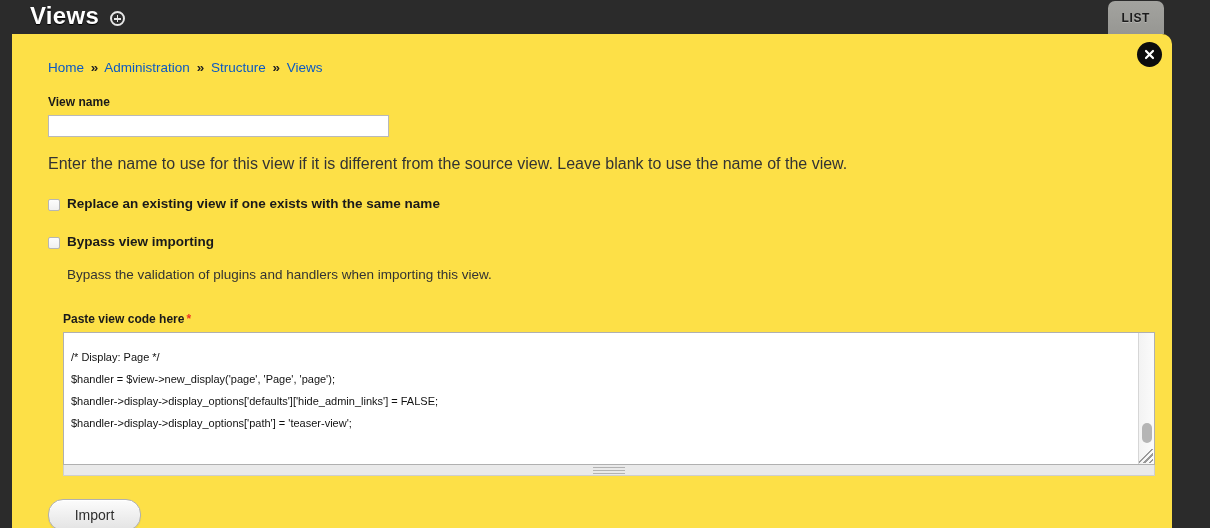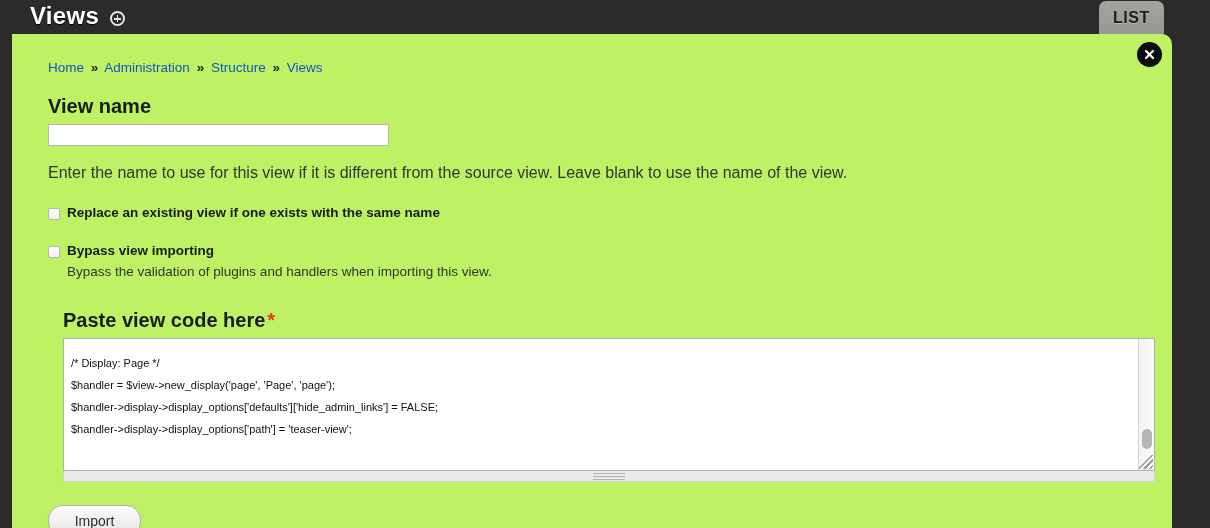--- a/index.html
+++ b/index.html
@@ -52,31 +52,31 @@
   #tabs {
     position: absolute; right: 46px; top: 1px;
     display: flex; gap: 4px; z-index: 6;
   }
   .tab {
     height: 33px;
     padding: 4px 14px;
     display: flex; align-items: center; justify-content: center;
     background: linear-gradient(#a3a39f, #979793);
     border-radius: 7px 7px 0 0;
-    font-size: 16px; font-weight: bold; color: #1b1b1b;
+    font-size: 12px; font-weight: bold; color: #1b1b1b;
     letter-spacing: .6px;
     cursor: pointer;
     text-shadow: 0 1px 0 rgba(255,255,255,.25);
   }
 
   
   #modal {
     position: absolute; left: 12px; top: 34px;
     width: 1160px; height: 494px;
-    background: #bef264;
+    background: #fde047;
     border-radius: 0 10px 0 0;
     z-index: 10;
     overflow: hidden;
   }
   #modal-inner { position: relative; width: 100%; height: 100%; }
 
   #close-button {
     position: absolute; right: 10px; top: 8px;
     width: 25px; height: 25px; border-radius: 50%;
     background: #0d0d0d;
@@ -92,21 +92,21 @@
     font-size: 13.5px; color: #333;
     margin-bottom: 20px;
     white-space: nowrap;
   }
   #breadcrumb a {
     color: #0b59c4; text-decoration: none;
   }
   #breadcrumb .sep { color: #222; margin: 0 3px; font-weight: bold; }
 
   .field-label {
-    font-size: 20px; font-weight: bold; color: #1a1a1a;
+    font-size: 12px; font-weight: bold; color: #1a1a1a;
     margin-bottom: 6px;
   }
   .required-mark { color: #e32; font-weight: bold; margin-left: 2px; }
 
   #view-name-input {
     width: 341px; height: 22px;
     border: 1px solid #b9b9b9;
     background: #fff;
     font-size: 13px;
     padding: 2px 4px;
@@ -127,21 +127,21 @@
     width: 12px; height: 12px;
     border: 1px solid #b6b6b6;
     border-radius: 2px;
     background: linear-gradient(#fdfdfd, #f0f0f0);
     margin-right: 7px; margin-top: 3px;
     flex: 0 0 auto; cursor: pointer;
   }
   .cb-label { font-size: 13.5px; color: #1a1a1a; font-weight: bold; }
   .cb-sub {
     font-size: 13.5px; color: #333;
-    margin-left: 19px; margin-top: 6px;
+    margin-left: 19px; margin-top: 18px;
   }
 
   
   #code-group { margin-top: 30px; padding-left: 15px; }
   #textarea-wrap {
     position: relative;
     width: 1092px; height: 133px;
     border: 1px solid #b0b0b0;
     background: #fff;
   }

